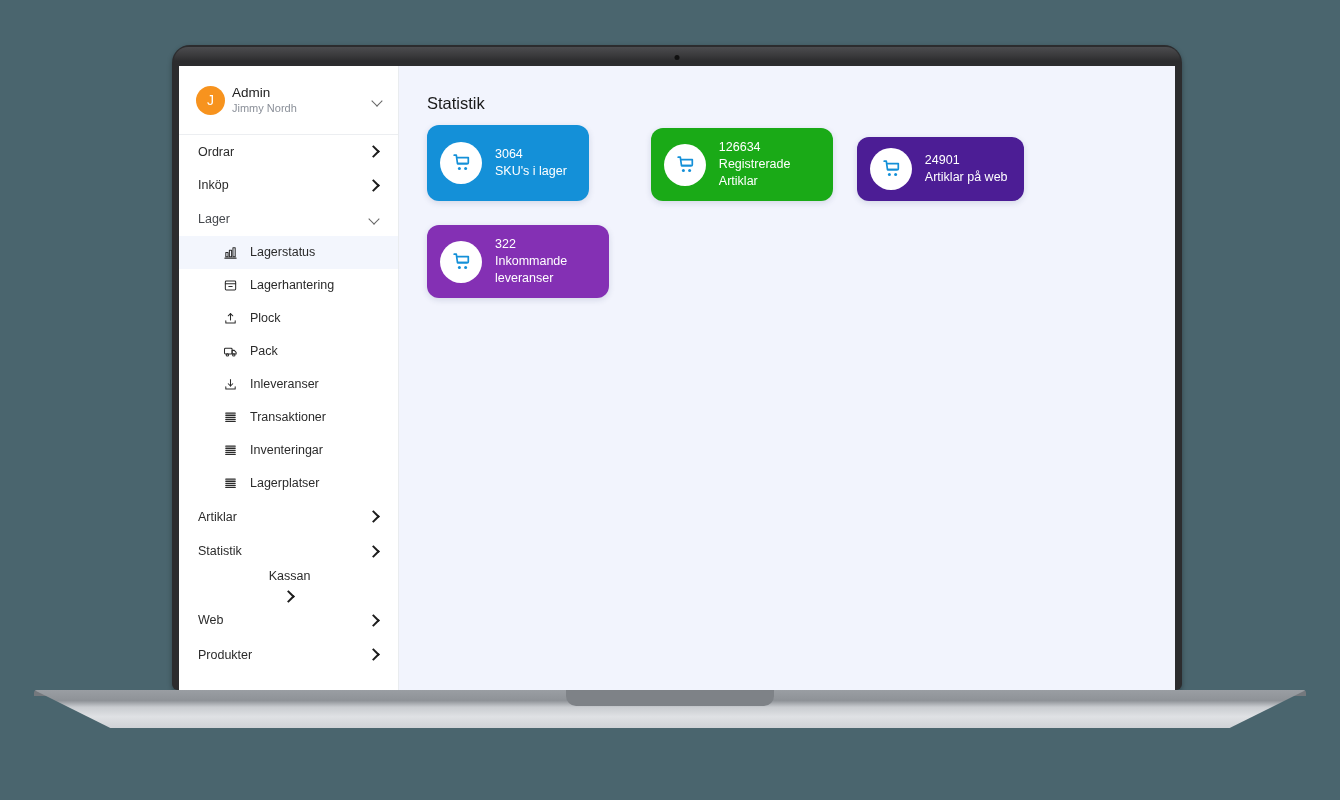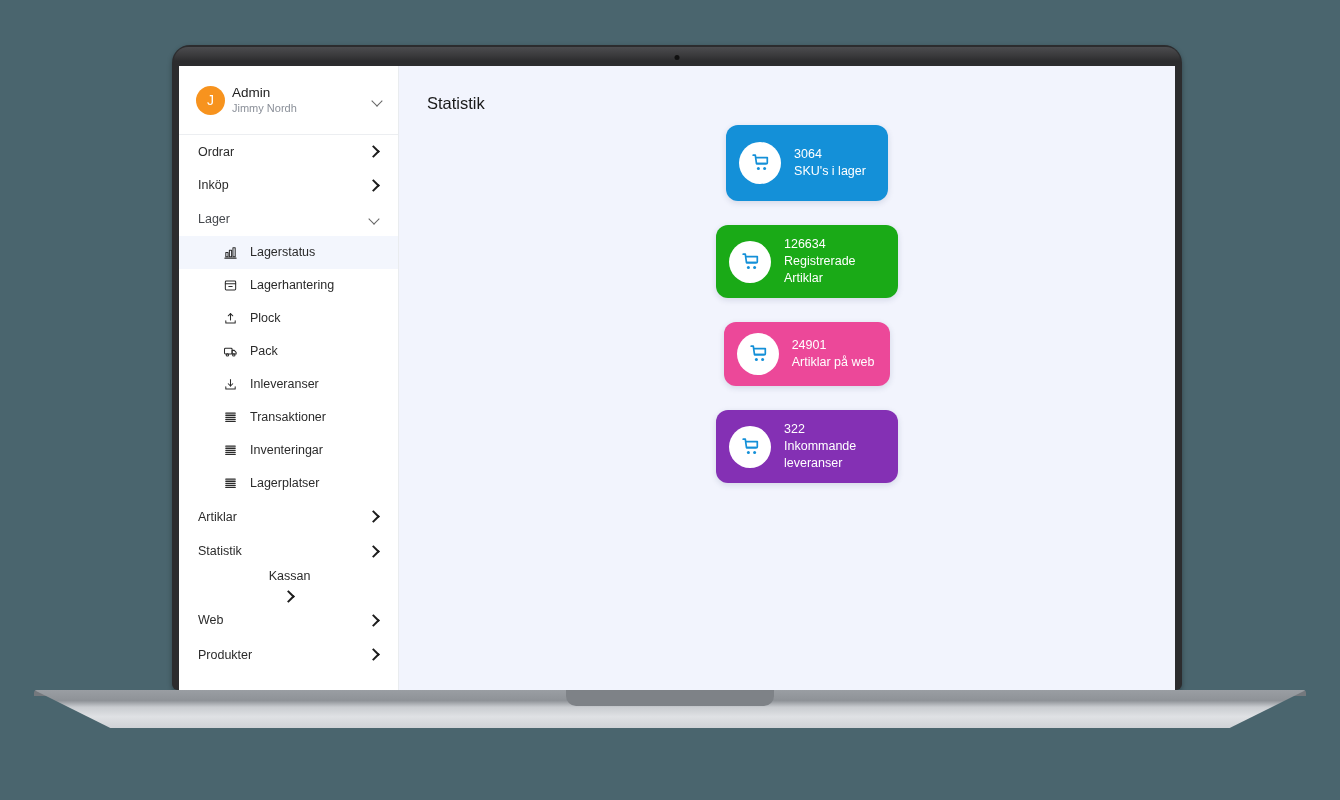--- a/index.html
+++ b/index.html
@@ -199,22 +199,21 @@
   #page-title {
     font-size: 16.5px;
     color: #1a1a1a;
     margin-bottom: 12px;
   }
 
   #cards-grid {
     display: flex;
     flex-wrap: wrap;
     gap: 24px 24px;
-    align-items: center;
-    flex-direction: column;
+    align-items: flex-end;
   }
 
   .stat-card {
     display: flex;
     align-items: center;
     border-radius: 12px;
     padding: 11px 16px 11px 13px;
     min-width: 160px;
     box-shadow: 0 2px 6px rgba(25,40,90,0.14);
     cursor: pointer;
@@ -391,35 +390,35 @@
                 <path d="M8.2 6.6h11.1v5.1a1 1 0 0 1-1 1H9"></path>
                 <circle cx="10.4" cy="17.5" r="1.5" fill="#1490d8" stroke="none"></circle>
                 <circle cx="16.6" cy="17.5" r="1.5" fill="#1490d8" stroke="none"></circle>
               </svg>
             </div>
             <div class="card-text">
               <div class="card-value">3064</div>
               <div class="card-label">SKU's i lager</div>
             </div>
           </div>
-          <div class="stat-card" style="background: rgb(26, 170, 23);">
+          <div class="stat-card" style="background: rgb(26, 170, 23); margin-left: 38px;">
             <div class="card-icon">
               <svg width="24" height="24" viewBox="0 0 24 24" fill="none" stroke="#1490d8" stroke-width="1.7" stroke-linecap="round" stroke-linejoin="round">
                 <path d="M5.2 4.2h2.1l1.2 8.5h9.3"></path>
                 <path d="M8.2 6.6h11.1v5.1a1 1 0 0 1-1 1H9"></path>
                 <circle cx="10.4" cy="17.5" r="1.5" fill="#1490d8" stroke="none"></circle>
                 <circle cx="16.6" cy="17.5" r="1.5" fill="#1490d8" stroke="none"></circle>
               </svg>
             </div>
             <div class="card-text">
               <div class="card-value">126634</div>
               <div class="card-label">Registrerade Artiklar</div>
             </div>
           </div>
-          <div class="stat-card" style="background: #ec4899;">
+          <div class="stat-card" style="background: #4c1d95;">
             <div class="card-icon">
               <svg width="24" height="24" viewBox="0 0 24 24" fill="none" stroke="#1490d8" stroke-width="1.7" stroke-linecap="round" stroke-linejoin="round">
                 <path d="M5.2 4.2h2.1l1.2 8.5h9.3"></path>
                 <path d="M8.2 6.6h11.1v5.1a1 1 0 0 1-1 1H9"></path>
                 <circle cx="10.4" cy="17.5" r="1.5" fill="#1490d8" stroke="none"></circle>
                 <circle cx="16.6" cy="17.5" r="1.5" fill="#1490d8" stroke="none"></circle>
               </svg>
             </div>
             <div class="card-text">
               <div class="card-value">24901</div>

